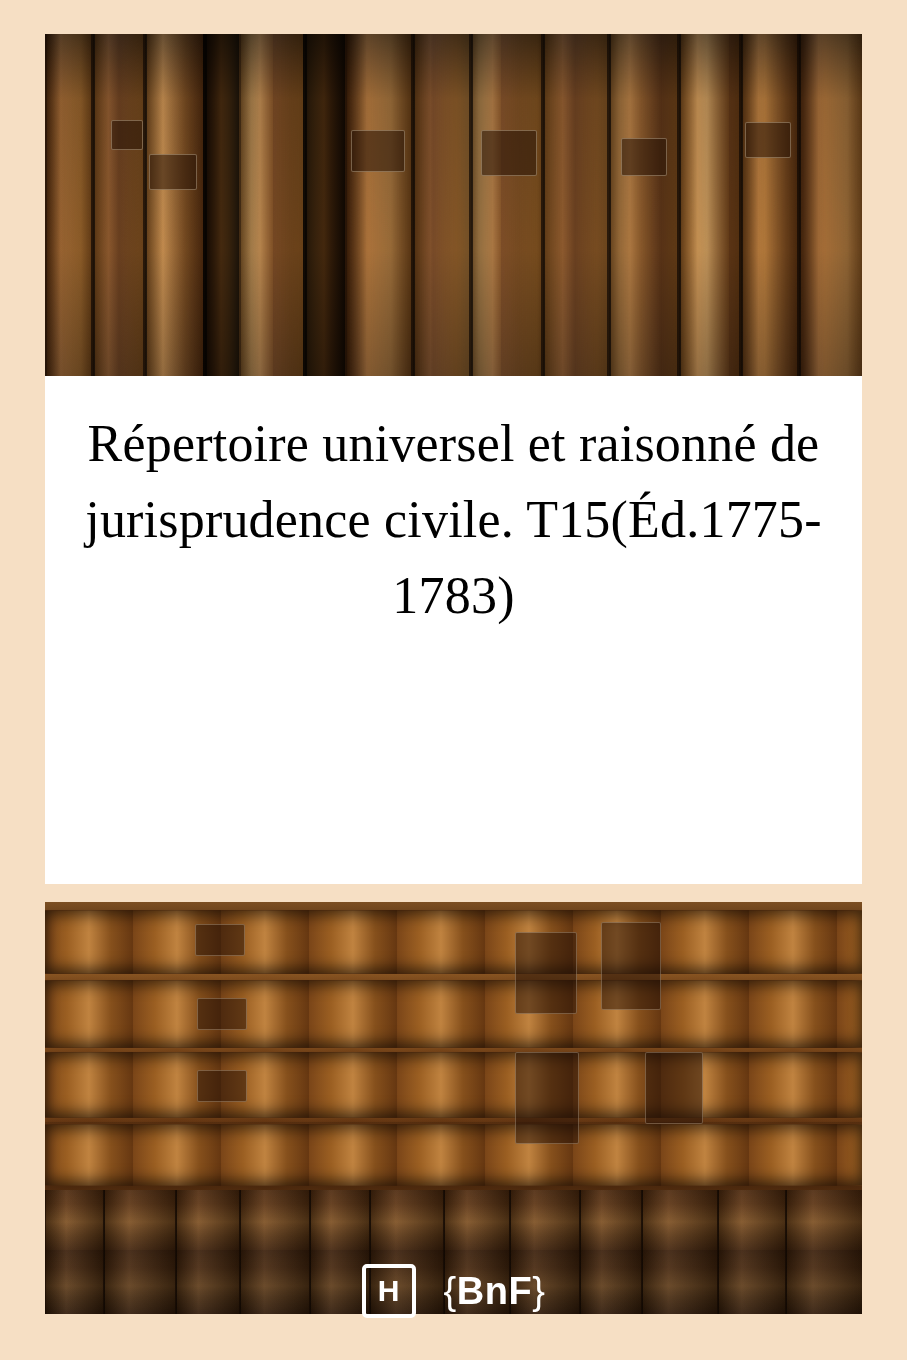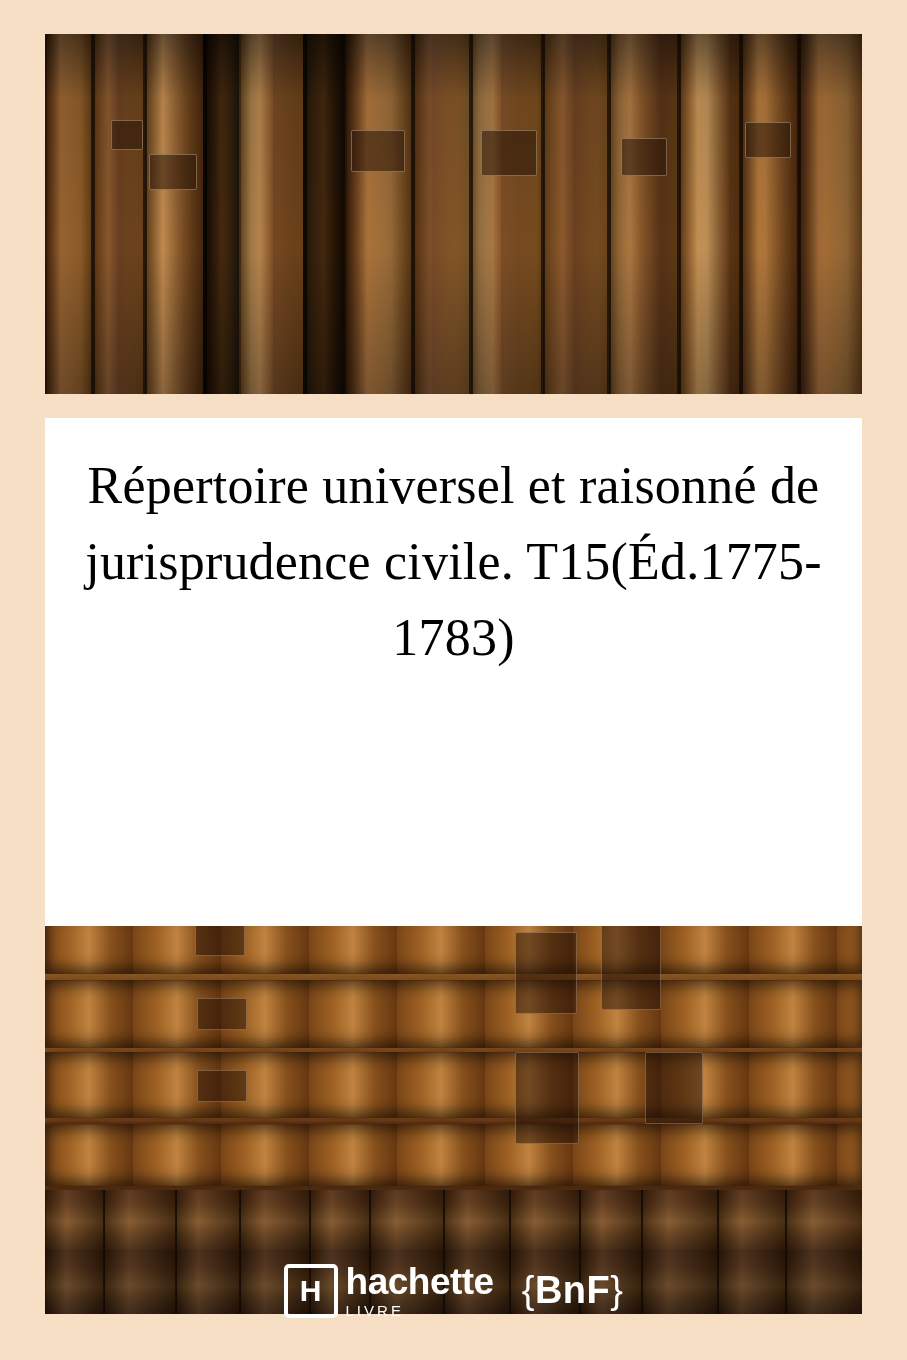--- a/index.html
+++ b/index.html
@@ -77,21 +77,21 @@
     letter-spacing: 0.5px;
     color: #f7e9d6;
     text-shadow: 0 2px 5px rgba(0,0,0,0.85), 0 0 14px rgba(0,0,0,0.6);
     z-index: 5;
   }
 
   
   .title-panel {
     position: absolute;
     left: 45px;
-    top: 418px;
+    top: 376px;
     width: 817px;
     height: 508px;
     background: #ffffff;
     z-index: 4;
     display: flex;
     align-items: flex-start;
     justify-content: center;
   }
   .title-text {
     margin-top: 30px;
@@ -267,23 +267,19 @@
     <div class="label" style="left:152px; top:168px; width:48px; height:30px;"></div>
     <div class="label" style="left:470px; top:30px;  width:60px; height:80px;"></div>
     <div class="label" style="left:556px; top:20px;  width:58px; height:86px;"></div>
     <div class="label" style="left:470px; top:150px; width:62px; height:90px;"></div>
     <div class="label" style="left:600px; top:150px; width:56px; height:70px;"></div>
   </div>
 
   <div class="logos">
     <div class="hachette-logo">
       <div class="hachette-mark">H</div>
-      <div class="hachette-words">
-        <span class="hachette-name">hachette</span>
-        <span class="hachette-sub">LIVRE</span>
-      </div>
     </div>
     <div class="bnf-logo">
       <span class="brace">{</span><span>BnF</span><span class="brace">}</span>
     </div>
   </div>
 
 </div>
 
 </body></html>

